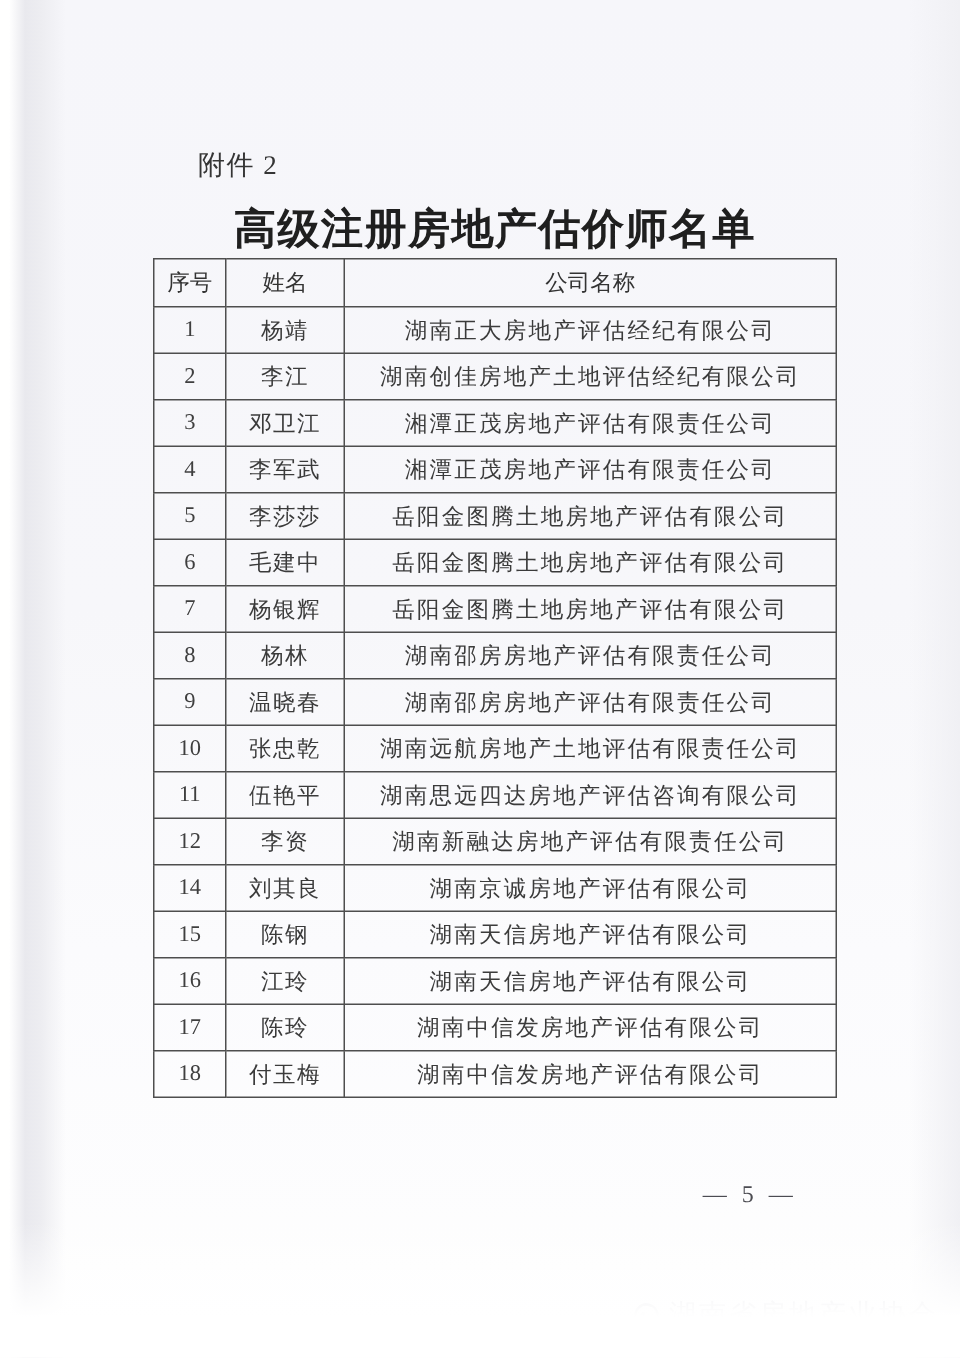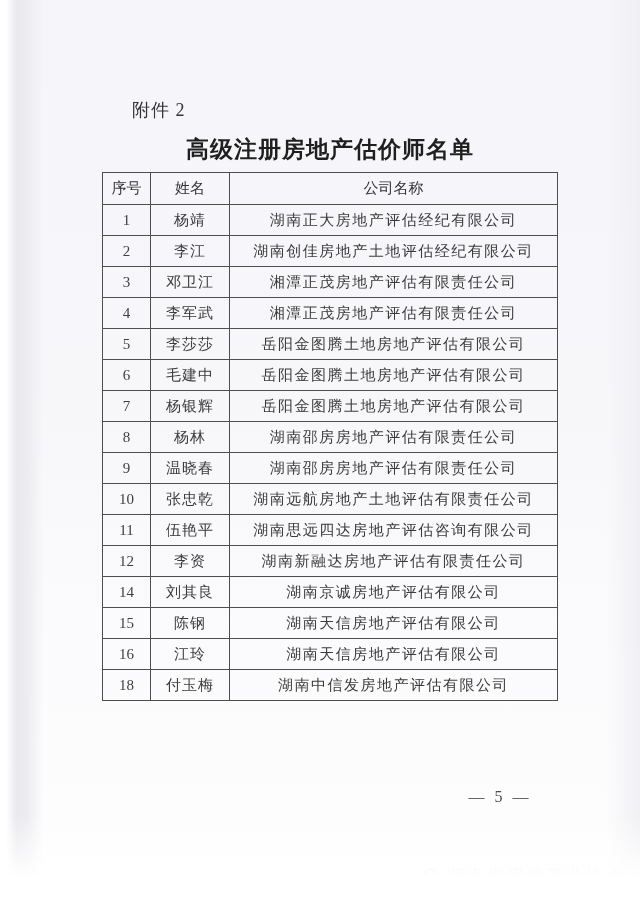--- a/index.html
+++ b/index.html
@@ -41,21 +41,21 @@
     color: #353535;
     letter-spacing: 1px;
     margin-left: 40px;
   }
   .title {
     position: absolute;
     left: 102px;
     top: 134px;
     width: 456px;
     text-align: center;
-    font-size: 23px;
+    font-size: 28px;
     font-weight: bold;
     color: #1f1f1f;
     letter-spacing: 1px;
   }
   table.roster {
     position: absolute;
     left: 102px;
     top: 172px;
     width: 456px;
     border-collapse: collapse;
@@ -199,20 +199,25 @@
           <td class="cell-no">15</td>
           <td class="cell-name">陈钢</td>
           <td class="cell-company">湖南天信房地产评估有限公司</td>
         </tr>
       <tr>
           <td class="cell-no">16</td>
           <td class="cell-name">江玲</td>
           <td class="cell-company">湖南天信房地产评估有限公司</td>
         </tr>
       <tr>
+          <td class="cell-no">17</td>
+          <td class="cell-name">陈玲</td>
+          <td class="cell-company">湖南中信发房地产评估有限公司</td>
+        </tr>
+      <tr>
           <td class="cell-no">18</td>
           <td class="cell-name">付玉梅</td>
           <td class="cell-company">湖南中信发房地产评估有限公司</td>
         </tr>
     </tbody>
   </table>
 
   <div class="page-number">— 5 —</div>
 
   <div class="watermark">

